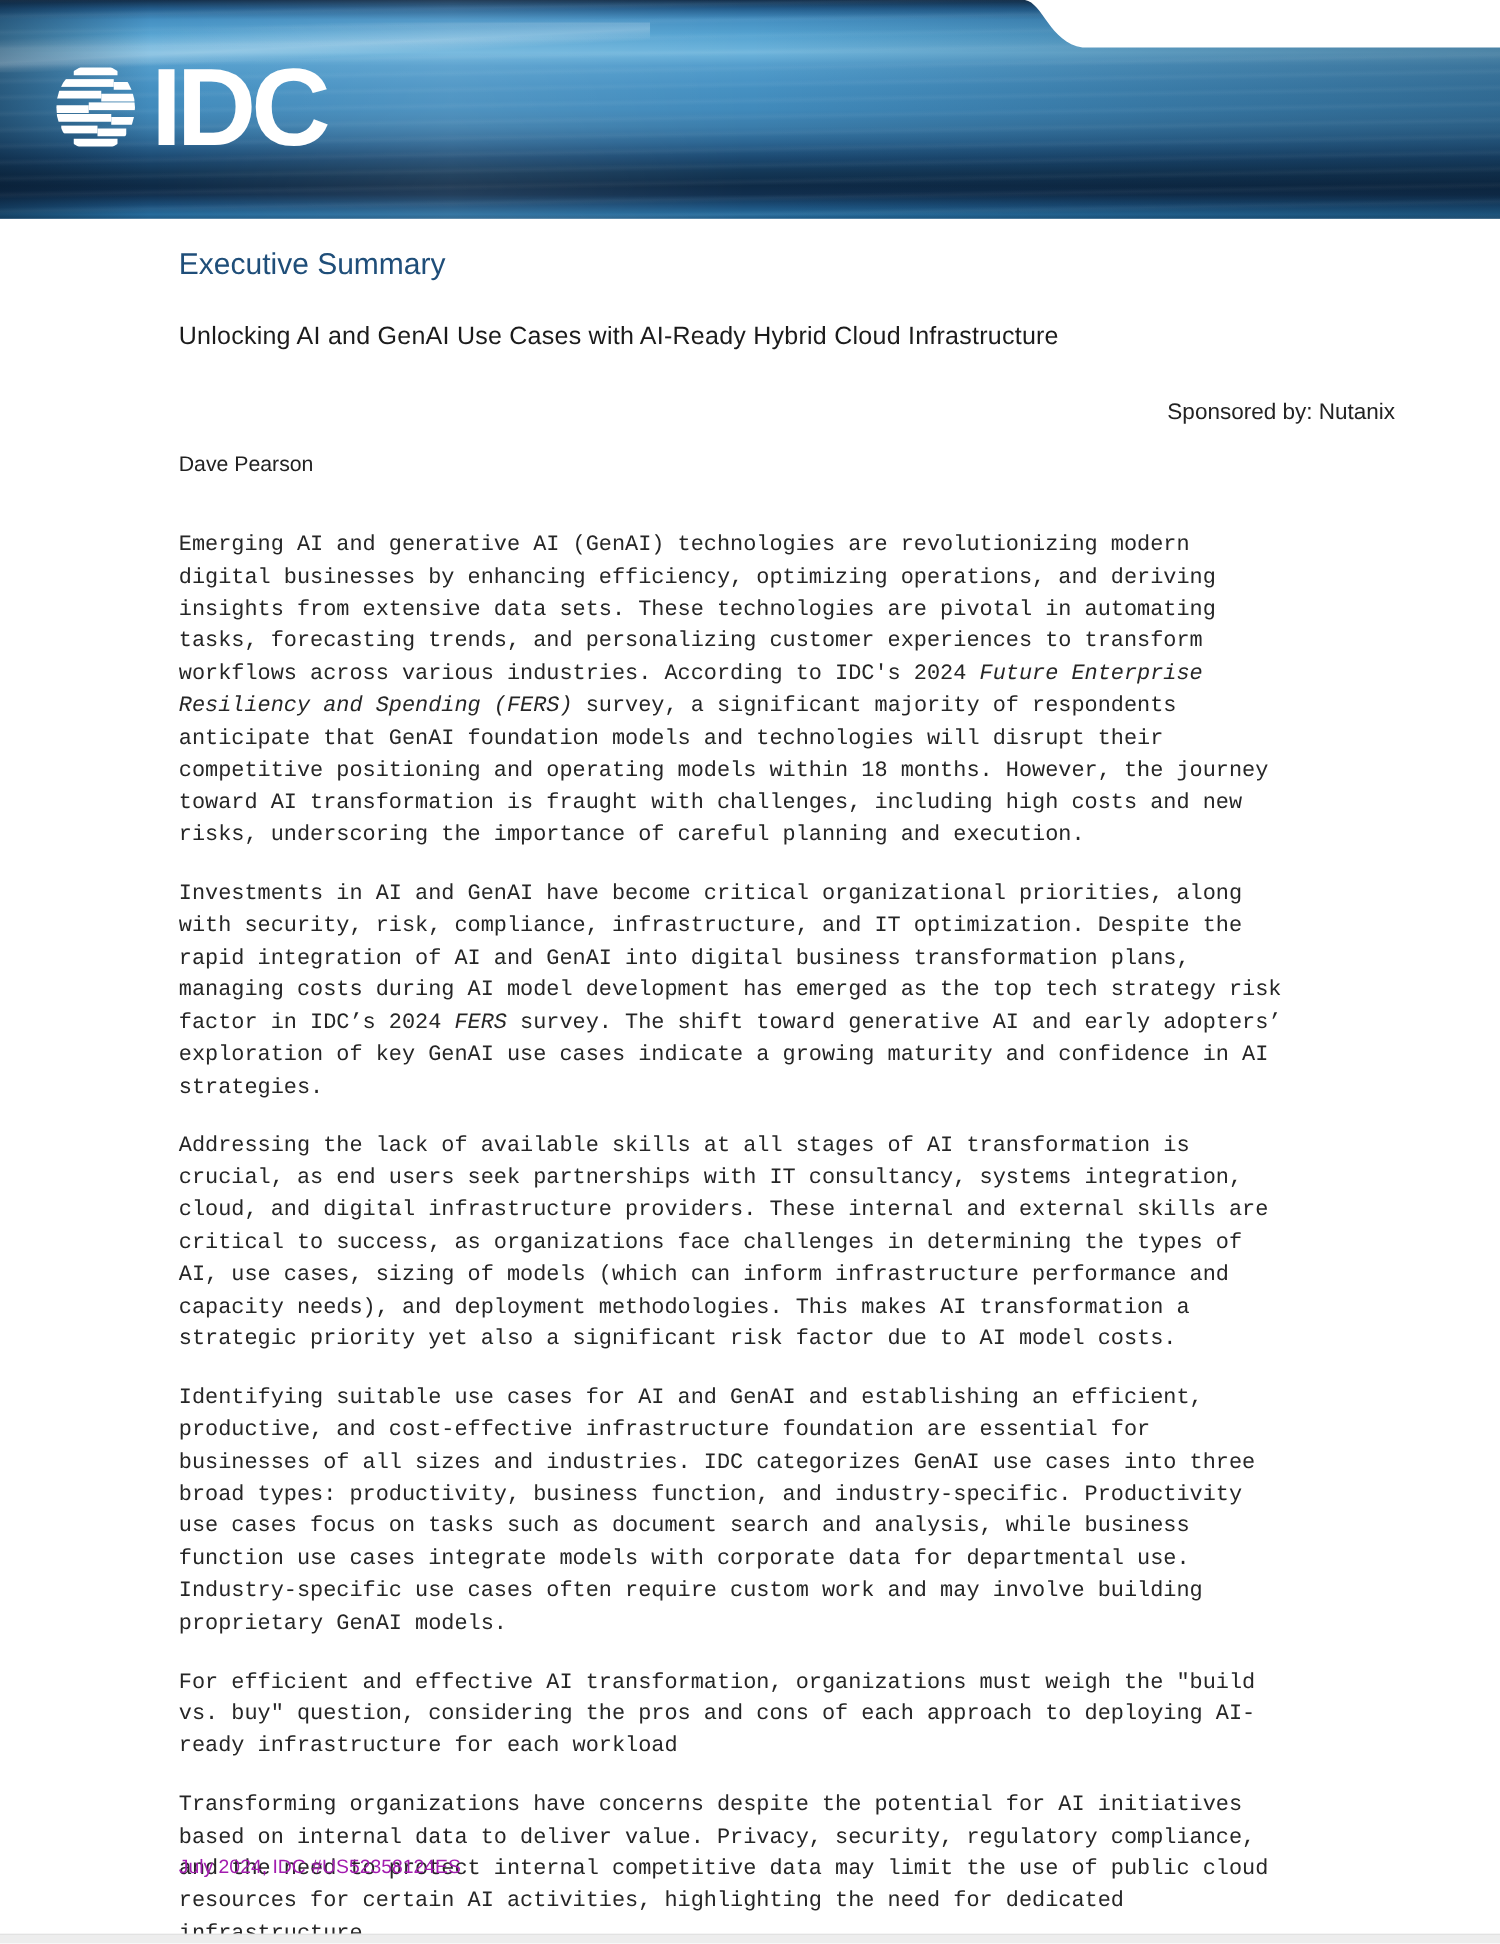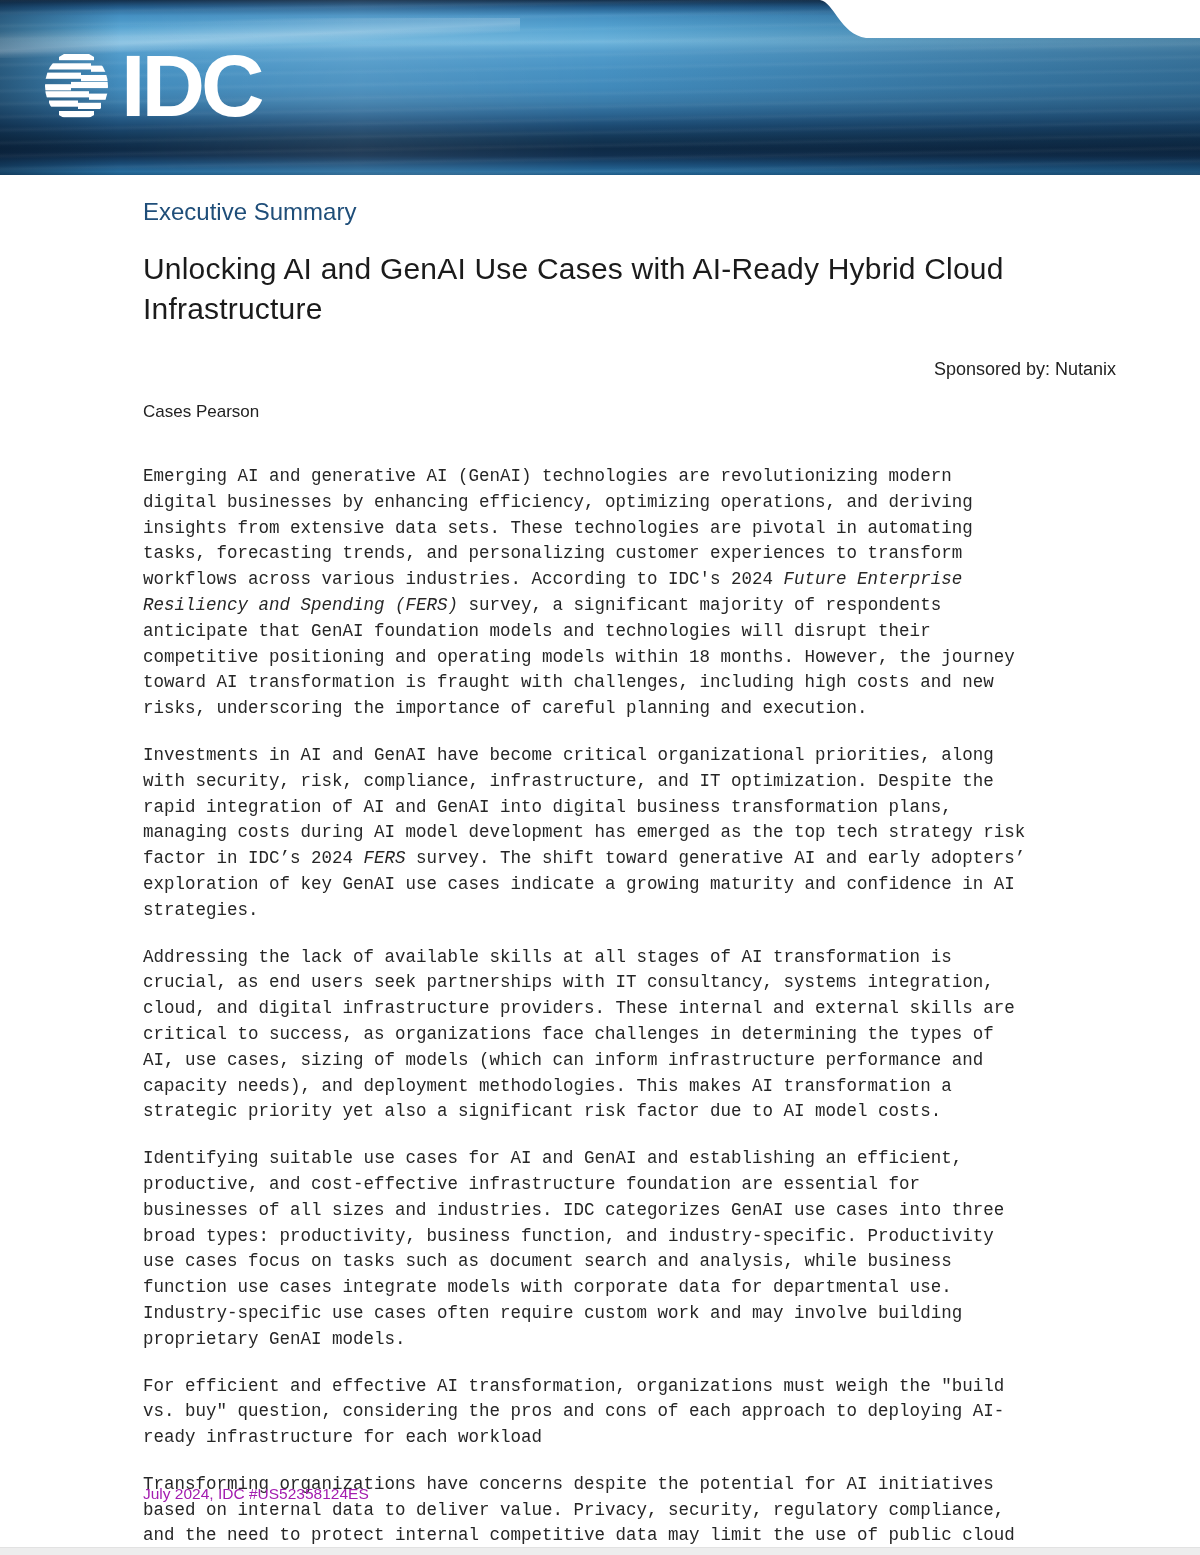--- a/index.html
+++ b/index.html
@@ -91,21 +91,21 @@
   }
   .kicker {
     margin-top: 22px;
     font-size: 24px;
     line-height: 30px;
     color: #1f4e79;
   }
   .doc-title {
     margin: 22px 0 0 0;
     max-width: 912px;
-    font-size: 30px;
+    font-size: 20px;
     line-height: 40px;
     font-weight: 400;
     color: #1b1b1b;
     letter-spacing: 0.2px;
   }
   .sponsor {
     margin-top: 28px;
     font-size: 18px;
     line-height: 24px;
     color: #222222;
@@ -183,21 +183,21 @@
     </div>
     <svg class="banner-notch" viewBox="0 0 380 40" preserveAspectRatio="none" xmlns="http://www.w3.org/2000/svg" aria-hidden="true">
       <path d="M0,0 C14,2 20,34 46,38 L380,38 L380,0 Z" fill="#ffffff"></path>
     </svg>
   </header>
 
   <main class="content">
     <div class="kicker">Executive Summary</div>
     <h1 class="doc-title">Unlocking AI and GenAI Use Cases with AI-Ready Hybrid Cloud Infrastructure</h1>
     <div class="sponsor">Sponsored by: Nutanix</div>
-    <div class="byline first">Cases Pearson</div>
+    <div class="byline first">Dave Pearson</div>
     <div class="body-copy">
         <p><span>Emerging AI and generative AI (GenAI) technologies are revolutionizing modern digital businesses by enhancing efficiency, optimizing operations, and deriving insights from extensive data sets. These technologies are pivotal in automating tasks, forecasting trends, and personalizing customer experiences to transform workflows across various industries. According to IDC's 2024 </span><em>Future Enterprise Resiliency and Spending (FERS)</em><span> survey, a significant majority of respondents anticipate that GenAI foundation models and technologies will disrupt their competitive positioning and operating models within 18 months. However, the journey toward AI transformation is fraught with challenges, including high costs and new risks, underscoring the importance of careful planning and execution.</span></p>
         <p><span>Investments in AI and GenAI have become critical organizational priorities, along with security, risk, compliance, infrastructure, and IT optimization. Despite the rapid integration of AI and GenAI into digital business transformation plans, managing costs during AI model development has emerged as the top tech strategy risk factor in IDC’s 2024 </span><em>FERS</em><span> survey. The shift toward generative AI and early adopters’ exploration of key GenAI use cases indicate a growing maturity and confidence in AI strategies.</span></p>
         <p><span>Addressing the lack of available skills at all stages of AI transformation is crucial, as end users seek partnerships with IT consultancy, systems integration, cloud, and digital infrastructure providers. These internal and external skills are critical to success, as organizations face challenges in determining the types of AI, use cases, sizing of models (which can inform infrastructure performance and capacity needs), and deployment methodologies. This makes AI transformation a strategic priority yet also a significant risk factor due to AI model costs.</span></p>
         <p><span>Identifying suitable use cases for AI and GenAI and establishing an efficient, productive, and cost-effective infrastructure foundation are essential for businesses of all sizes and industries. IDC categorizes GenAI use cases into three broad types: productivity, business function, and industry-specific. Productivity use cases focus on tasks such as document search and analysis, while business function use cases integrate models with corporate data for departmental use. Industry-specific use cases often require custom work and may involve building proprietary GenAI models.</span></p>
         <p><span>For efficient and effective AI transformation, organizations must weigh the "build vs. buy" question, considering the pros and cons of each approach to deploying AI-ready infrastructure for each workload</span></p>
         <p><span>Transforming organizations have concerns despite the potential for AI initiatives based on internal data to deliver value. Privacy, security, regulatory compliance, and the need to protect internal competitive data may limit the use of public cloud resources for certain AI activities, highlighting the need for dedicated infrastructure.</span></p>
       </div>
   </main>
 

